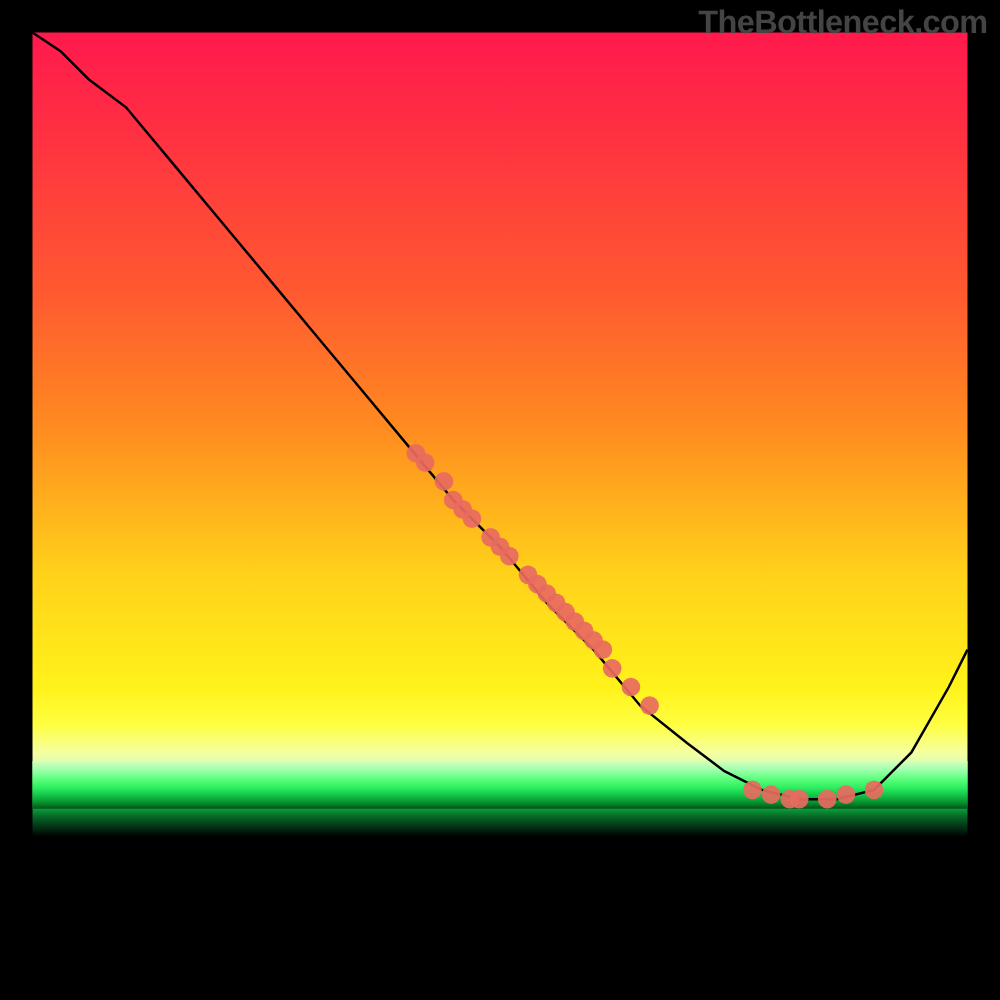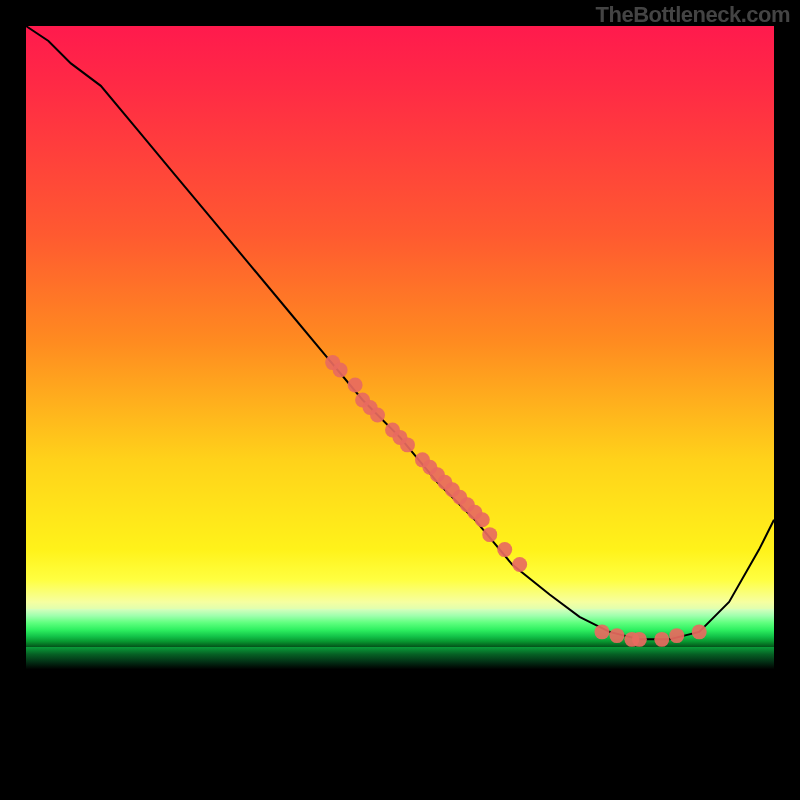--- a/index.html
+++ b/index.html
@@ -14,21 +14,21 @@
   .stage {
     position: relative;
     width: 800px;
     height: 800px;
   }
   .watermark {
     position: absolute;
     top: 2px;
     right: 10px;
     color: #444;
-    font-size: 22px;
+    font-size: 26px;
     font-weight: bold;
     letter-spacing: -0.5px;
     z-index: 10;
   }
   
   .plot-area {
     position: absolute;
     left: 26px;
     top: 26px;
     width: 748px;

